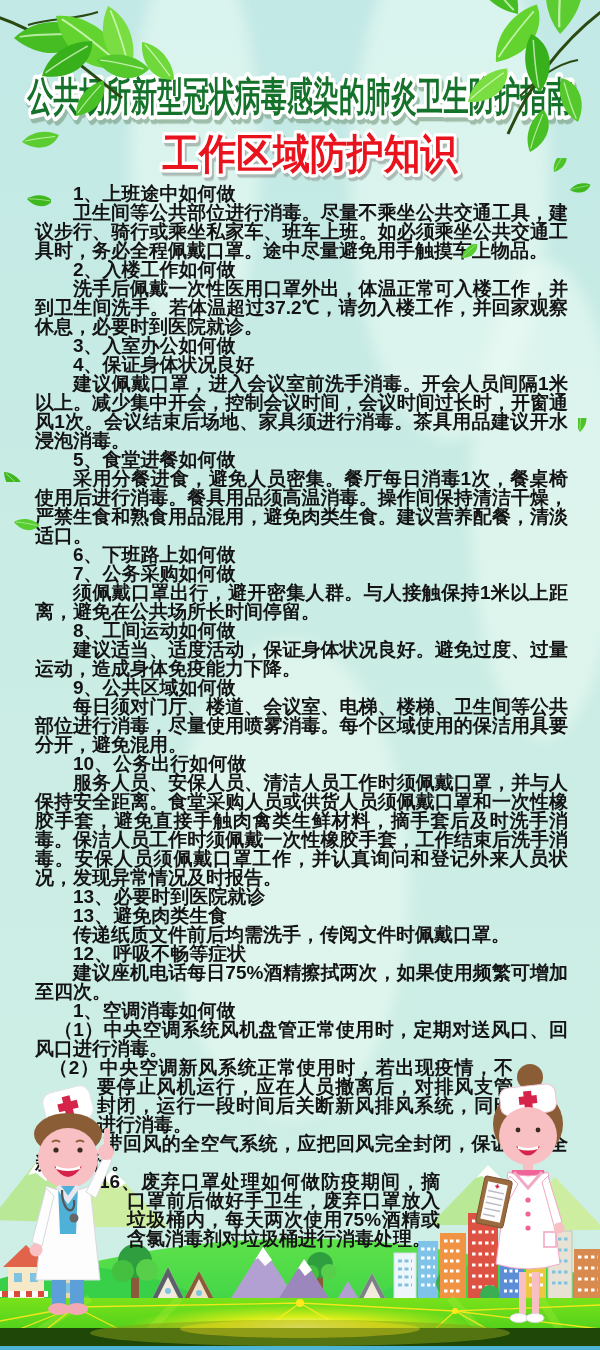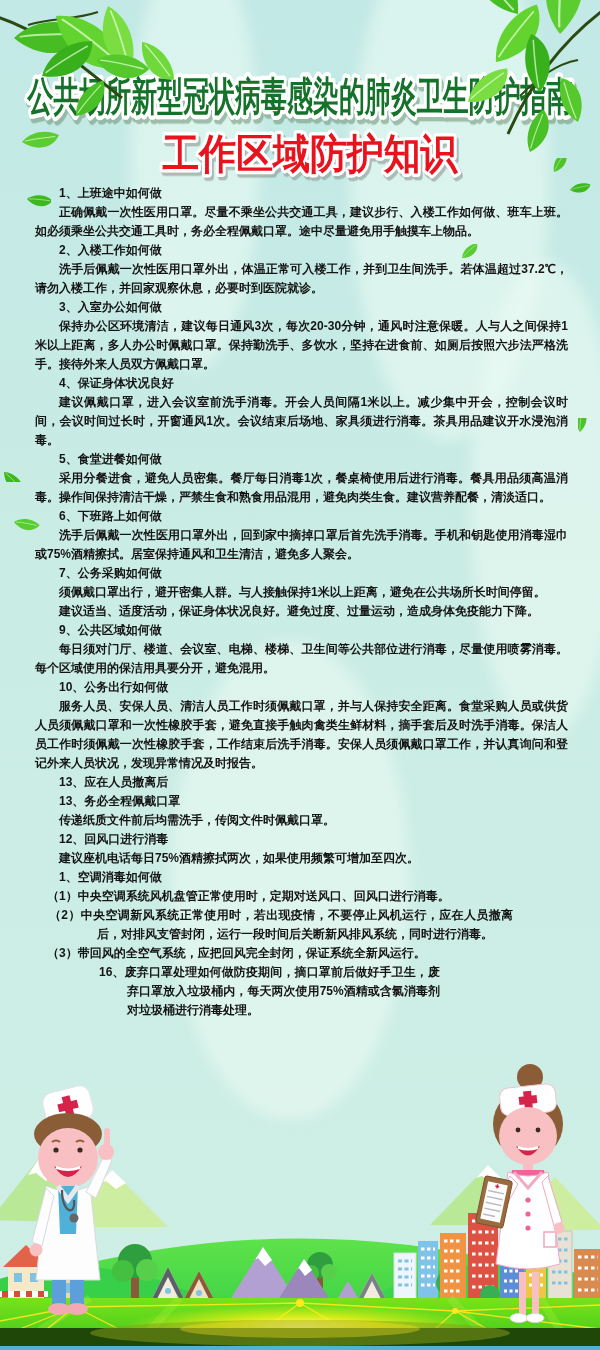--- a/index.html
+++ b/index.html
@@ -14,21 +14,21 @@
   .mini-leaf{z-index:8;}
   .title-svg{position:absolute;left:0;top:48px;z-index:7;}
   .title-text{font-family:"Liberation Sans",sans-serif;font-weight:900;
               stroke:#ffffff;stroke-width:6px;paint-order:stroke;stroke-linejoin:round;
               filter:drop-shadow(2px 3px 0 rgba(110,145,115,.55));}
   .subtitle-svg{position:absolute;left:0;top:120px;z-index:7;}
   .subtitle-text{font-family:"Liberation Sans",sans-serif;font-weight:900;
               stroke:#ffffff;stroke-width:6px;paint-order:stroke;stroke-linejoin:round;
               filter:drop-shadow(2px 3px 0 rgba(140,150,145,.6));}
   .content{position:absolute;left:35px;right:32px;top:184px;z-index:5;color:#141414;
-           font-size:12px;line-height:19px;font-weight:700;text-align:justify;}
+           font-size:19px;line-height:19px;font-weight:700;text-align:justify;}
   .content p{margin:0;text-indent:2em;}
   .content p.sub{text-indent:1em;}
   .content p.sub2{padding-left:62px;text-indent:-48px;margin-right:55px;}
   .content p.i16{padding-left:92px;text-indent:-28px;margin-right:128px;}
 </style>
 </head>
 <body>
 
 <div class="blob" style="left:130px;top:-60px;width:130px;height:430px;"></div>
 <div class="blob" style="left:350px;top:-80px;width:200px;height:520px;"></div>
@@ -42,42 +42,41 @@
 </svg>
 
 <svg class="subtitle-svg" width="600" height="62" viewBox="0 0 600 62">
   <g transform="scale(1,1.12)">
     <text class="subtitle-text" x="310" y="43" text-anchor="middle" font-size="37" textLength="295" lengthAdjust="spacingAndGlyphs" fill="#e8131d">工作区域防护知识</text>
   </g>
 </svg>
 
 <div class="content">
   <p class="h"><span>1、</span><span>上班途中如何做</span></p>
-  <p class="b">正确佩戴一次性医用口罩。尽量不乘坐公共交通工具，建议步行、入楼工作如何做、班车上班。如必须乘坐公共交通工具时，务必全程佩戴口罩。途中尽量避免用手触摸车上物品。</p>
+  <p class="b">卫生间等公共部位进行消毒。尽量不乘坐公共交通工具，建议步行、骑行或乘坐私家车、班车上班。如必须乘坐公共交通工具时，务必全程佩戴口罩。途中尽量避免用手触摸车上物品。</p>
   <p class="h"><span>2、</span><span>入楼工作如何做</span></p>
   <p class="b">洗手后佩戴一次性医用口罩外出，体温正常可入楼工作，并到卫生间洗手。若体温超过37.2℃，请勿入楼工作，并回家观察休息，必要时到医院就诊。</p>
   <p class="h"><span>3、</span><span>入室办公如何做</span></p>
-  <p class="b">保持办公区环境清洁，建议每日通风3次，每次20-30分钟，通风时注意保暖。人与人之间保持1米以上距离，多人办公时佩戴口罩。保持勤洗手、多饮水，坚持在进食前、如厕后按照六步法严格洗手。接待外来人员双方佩戴口罩。</p>
   <p class="h"><span>4、</span><span>保证身体状况良好</span></p>
   <p class="b">建议佩戴口罩，进入会议室前洗手消毒。开会人员间隔1米以上。减少集中开会，控制会议时间，会议时间过长时，开窗通风1次。会议结束后场地、家具须进行消毒。茶具用品建议开水浸泡消毒。</p>
   <p class="h"><span>5、</span><span>食堂进餐如何做</span></p>
   <p class="b">采用分餐进食，避免人员密集。餐厅每日消毒1次，餐桌椅使用后进行消毒。餐具用品须高温消毒。操作间保持清洁干燥，严禁生食和熟食用品混用，避免肉类生食。建议营养配餐，清淡适口。</p>
   <p class="h"><span>6、</span><span>下班路上如何做</span></p>
-  <p class="b">洗手后佩戴一次性医用口罩外出，回到家中摘掉口罩后首先洗手消毒。手机和钥匙使用消毒湿巾或75%酒精擦拭。居室保持通风和卫生清洁，避免多人聚会。</p>
   <p class="h"><span>7、</span><span>公务采购如何做</span></p>
   <p class="b">须佩戴口罩出行，避开密集人群。与人接触保持1米以上距离，避免在公共场所长时间停留。</p>
+  <p class="h"><span>8、</span><span>工间运动如何做</span></p>
   <p class="b">建议适当、适度活动，保证身体状况良好。避免过度、过量运动，造成身体免疫能力下降。</p>
   <p class="h"><span>9、</span><span>公共区域如何做</span></p>
   <p class="b">每日须对门厅、楼道、会议室、电梯、楼梯、卫生间等公共部位进行消毒，尽量使用喷雾消毒。每个区域使用的保洁用具要分开，避免混用。</p>
   <p class="h"><span>10、</span><span>公务出行如何做</span></p>
   <p class="b">服务人员、安保人员、清洁人员工作时须佩戴口罩，并与人保持安全距离。食堂采购人员或供货人员须佩戴口罩和一次性橡胶手套，避免直接手触肉禽类生鲜材料，摘手套后及时洗手消毒。保洁人员工作时须佩戴一次性橡胶手套，工作结束后洗手消毒。安保人员须佩戴口罩工作，并认真询问和登记外来人员状况，发现异常情况及时报告。</p>
-  <p class="h"><span>13、</span><span>应在人员撤离后</span></p>
-  <p class="h"><span>13、</span><span>务必全程佩戴口罩</span></p>
+  <p class="h"><span>13、</span><span>必要时到医院就诊</span></p>
+  <p class="h"><span>13、</span><span>避免肉类生食</span></p>
   <p class="b">传递纸质文件前后均需洗手，传阅文件时佩戴口罩。</p>
-  <p class="h"><span>12、</span><span>回风口进行消毒</span></p>
+  <p class="h"><span>12、</span><span>呼吸不畅等症状</span></p>
   <p class="b">建议座机电话每日75%酒精擦拭两次，如果使用频繁可增加至四次。</p>
   <p class="h"><span>1、</span><span>空调消毒如何做</span></p>
   <p class="b sub">（1）中央空调系统风机盘管正常使用时，定期对送风口、回风口进行消毒。</p>
   <p class="b sub2">（2）中央空调新风系统正常使用时，若出现疫情，不要停止风机运行，应在人员撤离后，对排风支管封闭，运行一段时间后关断新风排风系统，同时进行消毒。</p>
   <p class="b sub">（3）带回风的全空气系统，应把回风完全封闭，保证系统全新风运行。</p>
   <p class="b i16"><span>16、</span><span>废弃口罩处理如何做</span><span>防疫期间，摘口罩前后做好手卫生，废弃口罩放入垃圾桶内，每天两次使用75%酒精或含氯消毒剂对垃圾桶进行消毒处理。</span></p>
 </div>
 
 <svg class="scene" width="600" height="235" viewBox="0 0 600 235">
   <defs>

